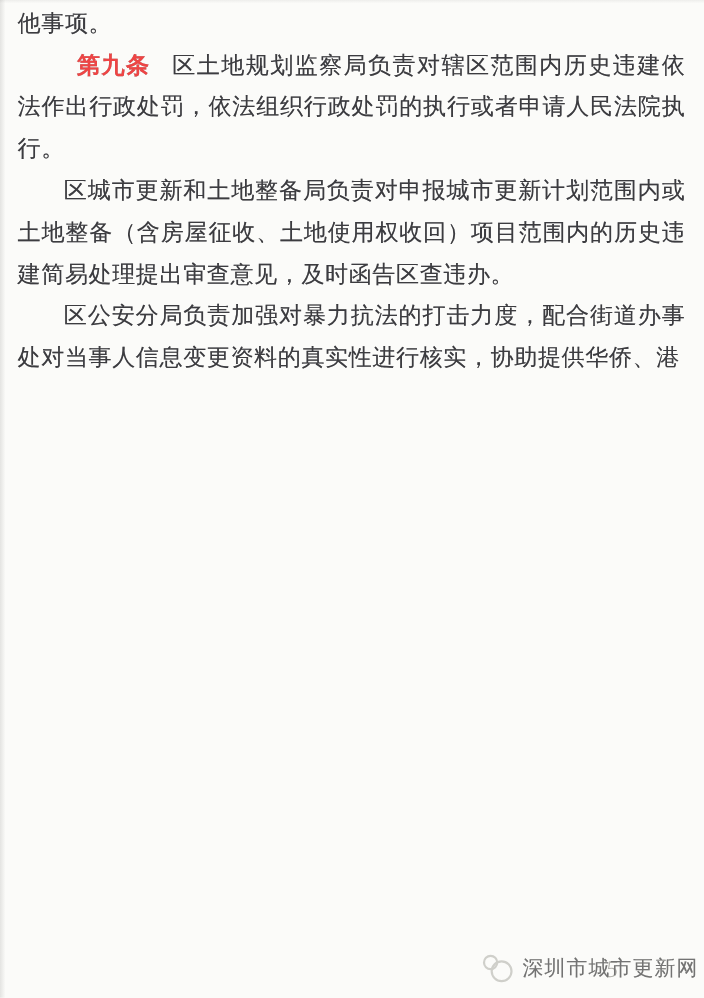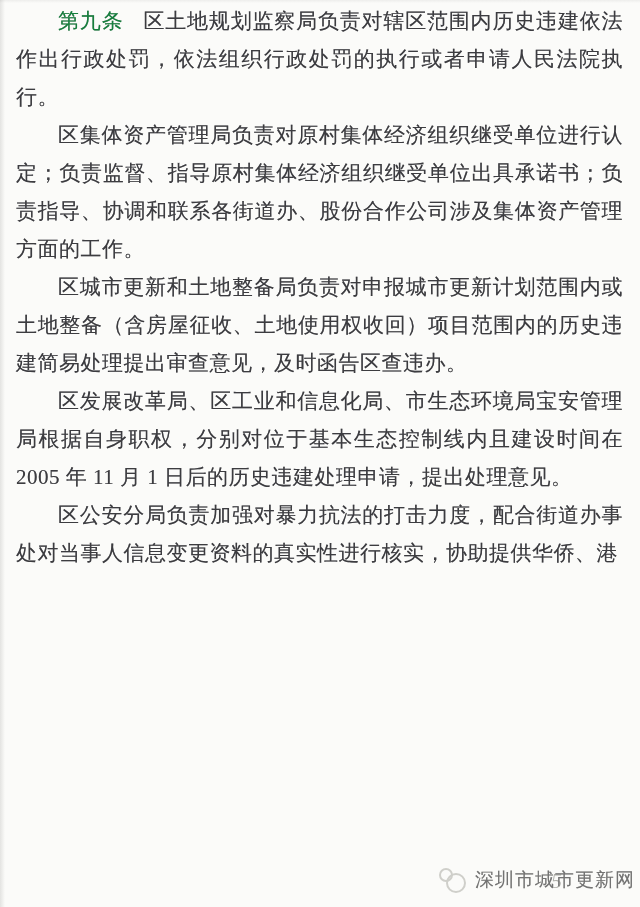--- a/index.html
+++ b/index.html
@@ -41,23 +41,24 @@
     letter-spacing: 0.5px;
     text-shadow: 0 0 0.6px rgba(70,70,74,0.55);
   }
   .para {
     margin: 0;
   }
   .para.indent {
     text-indent: 2em;
   }
   .lead {
-    font-weight: normal;
-    color: #15803d;
+    font-weight: bold;
+    color: #ef4444;
     margin-right: 0.95em;
+    margin-left: 12px;
   }
   .footer {
     position: absolute;
     right: 5px;
     bottom: 13px;
     display: flex;
     align-items: center;
     gap: 5px;
     z-index: 2;
   }
@@ -78,31 +79,28 @@
     font-style: italic;
   }
 </style>
 </head>
 <body>
 
 <div class="scan-edge-left"></div>
 <div class="scan-edge-top"></div>
 
 <div class="doc">
+  <p class="para">
+    <span>他事项。</span>
+  </p>
   <p class="para indent">
     <span class="lead">第九条</span><span>区土地规划监察局负责对辖区范围内历史违建依法作出行政处罚，依法组织行政处罚的执行或者申请人民法院执行。</span>
   </p>
   <p class="para indent">
-    <span>区集体资产管理局负责对原村集体经济组织继受单位进行认定；负责监督、指导原村集体经济组织继受单位出具承诺书；负责指导、协调和联系各街道办、股份合作公司涉及集体资产管理方面的工作。</span>
-  </p>
-  <p class="para indent">
     <span>区城市更新和土地整备局负责对申报城市更新计划范围内或土地整备（含房屋征收、土地使用权收回）项目范围内的历史违建简易处理提出审查意见，及时函告区查违办。</span>
-  </p>
-  <p class="para indent">
-    <span>区发展改革局、区工业和信息化局、市生态环境局宝安管理局根据自身职权，分别对位于基本生态控制线内且建设时间在 2005 年 11 月 1 日后的历史违建处理申请，提出处理意见。</span>
   </p>
   <p class="para indent">
     <span>区公安分局负责加强对暴力抗法的打击力度，配合街道办事处对当事人信息变更资料的真实性进行核实，协助提供华侨、港</span>
   </p>
 </div>
 
 <div class="page-number">5</div>
 
 <div class="footer">
   <span style="display:inline-block; line-height:0;">

